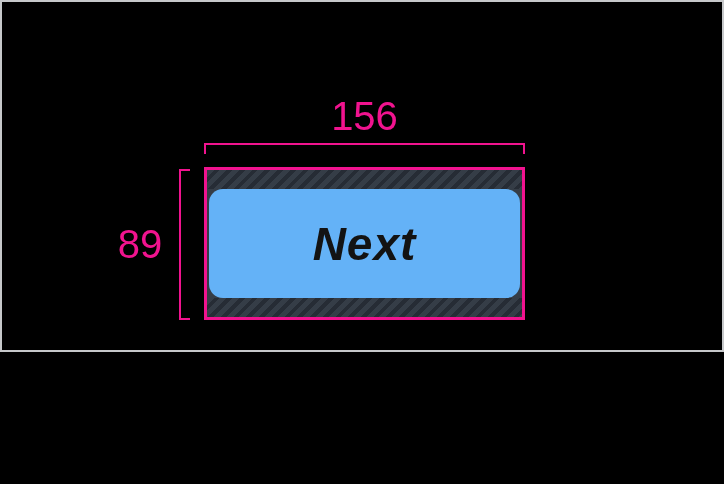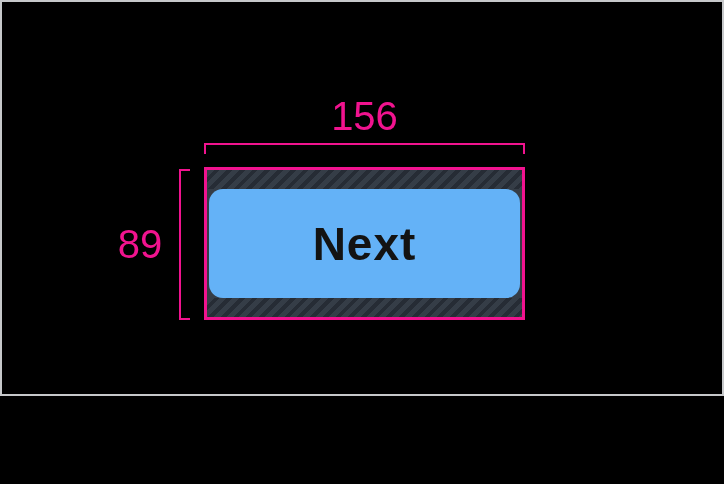--- a/index.html
+++ b/index.html
@@ -1,21 +1,21 @@
 <!DOCTYPE html>
 <html style="--canvas-bg: #000000; --frame-border: #c6c8ca; --accent: #F1138F; --hatch-base: #353D47; --hatch-stripe: #262C35; --button-bg: #64B2F7; --button-text: #131313;"><head>
 <meta charset="utf-8">
 <style>
   html, body { margin: 0; padding: 0; background: #000; }
   * { box-sizing: border-box; }
 
   .screen {
     position: relative;
     width: 724px;
-    height: 396px;
+    height: 352px;
     background: var(--canvas-bg, #000);
     border: 2px solid var(--frame-border, #c6c8ca);
     overflow: hidden;
     font-family: "Liberation Sans", sans-serif;
   }
 
   
   .measure-label {
     position: absolute;
     color: var(--accent, #F1138F);
@@ -45,20 +45,21 @@
     border-bottom: 2px solid var(--accent, #F1138F);
   }
 
   
   .selection-box {
     position: absolute;
     left: 202px; top: 165px;
     width: 321px; height: 153px;
     border: 3px solid var(--accent, #F1138F);
     background: var(--hatch-base, #353D47);
+    font-style: italic;
   }
 
   .hatch {
     position: absolute;
     left: 0; right: 0;
     height: 19px;
     background: repeating-linear-gradient(
       135deg,
       var(--hatch-base, #353D47) 0px,
       var(--hatch-base, #353D47) 5px,

